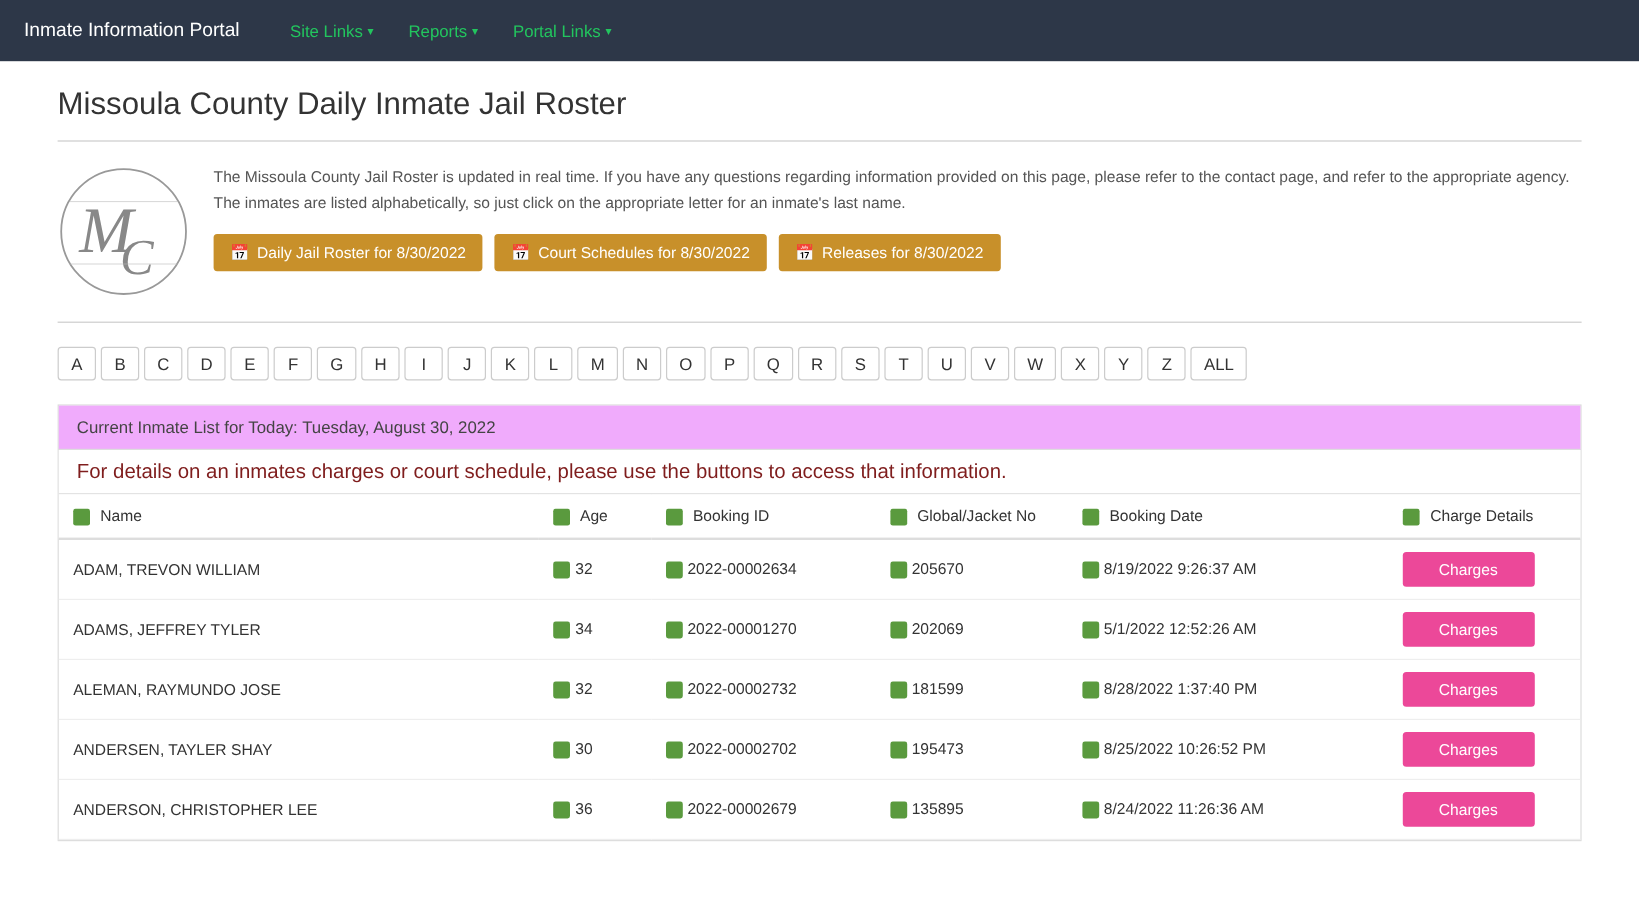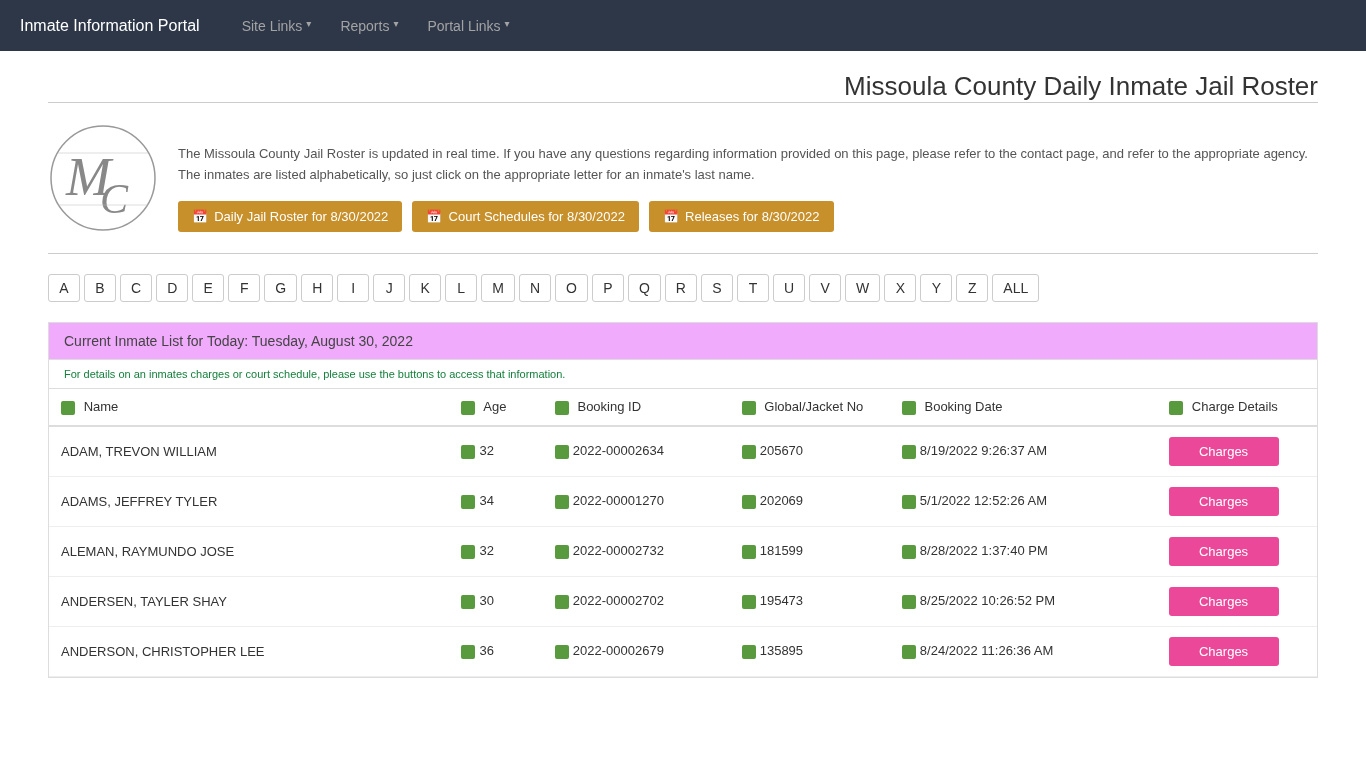--- a/index.html
+++ b/index.html
@@ -23,41 +23,42 @@
     }
     .navbar-nav {
       display: flex;
       list-style: none;
       gap: 5px;
     }
     .navbar-nav .nav-item {
       position: relative;
     }
     .navbar-nav .nav-link {
-      color: #a3a3a3;
+      color: #22c55e;
       text-decoration: none;
       padding: 8px 12px;
       display: flex;
-      align-items: flex-start;
+      align-items: center;
       gap: 4px;
       font-size: 14px;
       cursor: pointer;
       border-radius: 3px;
     }
     .chevron { font-size: 10px; }
 
     
     .page-wrapper { max-width: 1300px; margin: 0 auto; padding: 20px 15px; }
 
     
     .page-title {
-      text-align: right;
+      text-align: left;
       font-size: 26px;
       font-weight: 400;
       color: #333;
+      padding-bottom: 15px;
       border-bottom: 1px solid #ccc;
       margin-bottom: 20px;
     }
 
     
     .info-section {
       display: flex;
       align-items: flex-start;
       gap: 20px;
       padding-bottom: 20px;
@@ -67,21 +68,21 @@
     .logo-area {
       flex-shrink: 0;
       width: 110px;
       height: 110px;
       display: flex;
       align-items: center;
       justify-content: center;
     }
     .logo-svg { width: 110px; height: 110px; }
     .info-text { flex: 1; }
-    .info-text p { font-size: 13px; color: #555; line-height: 1.6; margin-bottom: 15px; margin-top: 21px; }
+    .info-text p { font-size: 13px; color: #555; line-height: 1.6; margin-bottom: 15px; }
     .info-buttons { display: flex; gap: 10px; flex-wrap: wrap; }
     .btn-gold {
       background-color: #c8902a;
       color: #fff;
       border: none;
       padding: 8px 14px;
       font-size: 13px;
       cursor: pointer;
       border-radius: 3px;
       display: flex;
@@ -115,22 +116,22 @@
     .table-header-bar {
       background: #f0abfc;
       padding: 10px 15px;
       font-size: 14px;
       font-weight: 500;
       color: #444;
       border-bottom: 1px solid #ddd;
     }
     .table-info-bar {
       padding: 8px 15px;
-      font-size: 11px;
-      color: #15803d;
+      font-size: 17px;
+      color: #7f1d1d;
       border-bottom: 1px solid #ddd;
       background: #fff;
     }
     table {
       width: 100%;
       border-collapse: collapse;
     }
     thead tr th {
       background: #fff;
       border-bottom: 2px solid #ddd;

